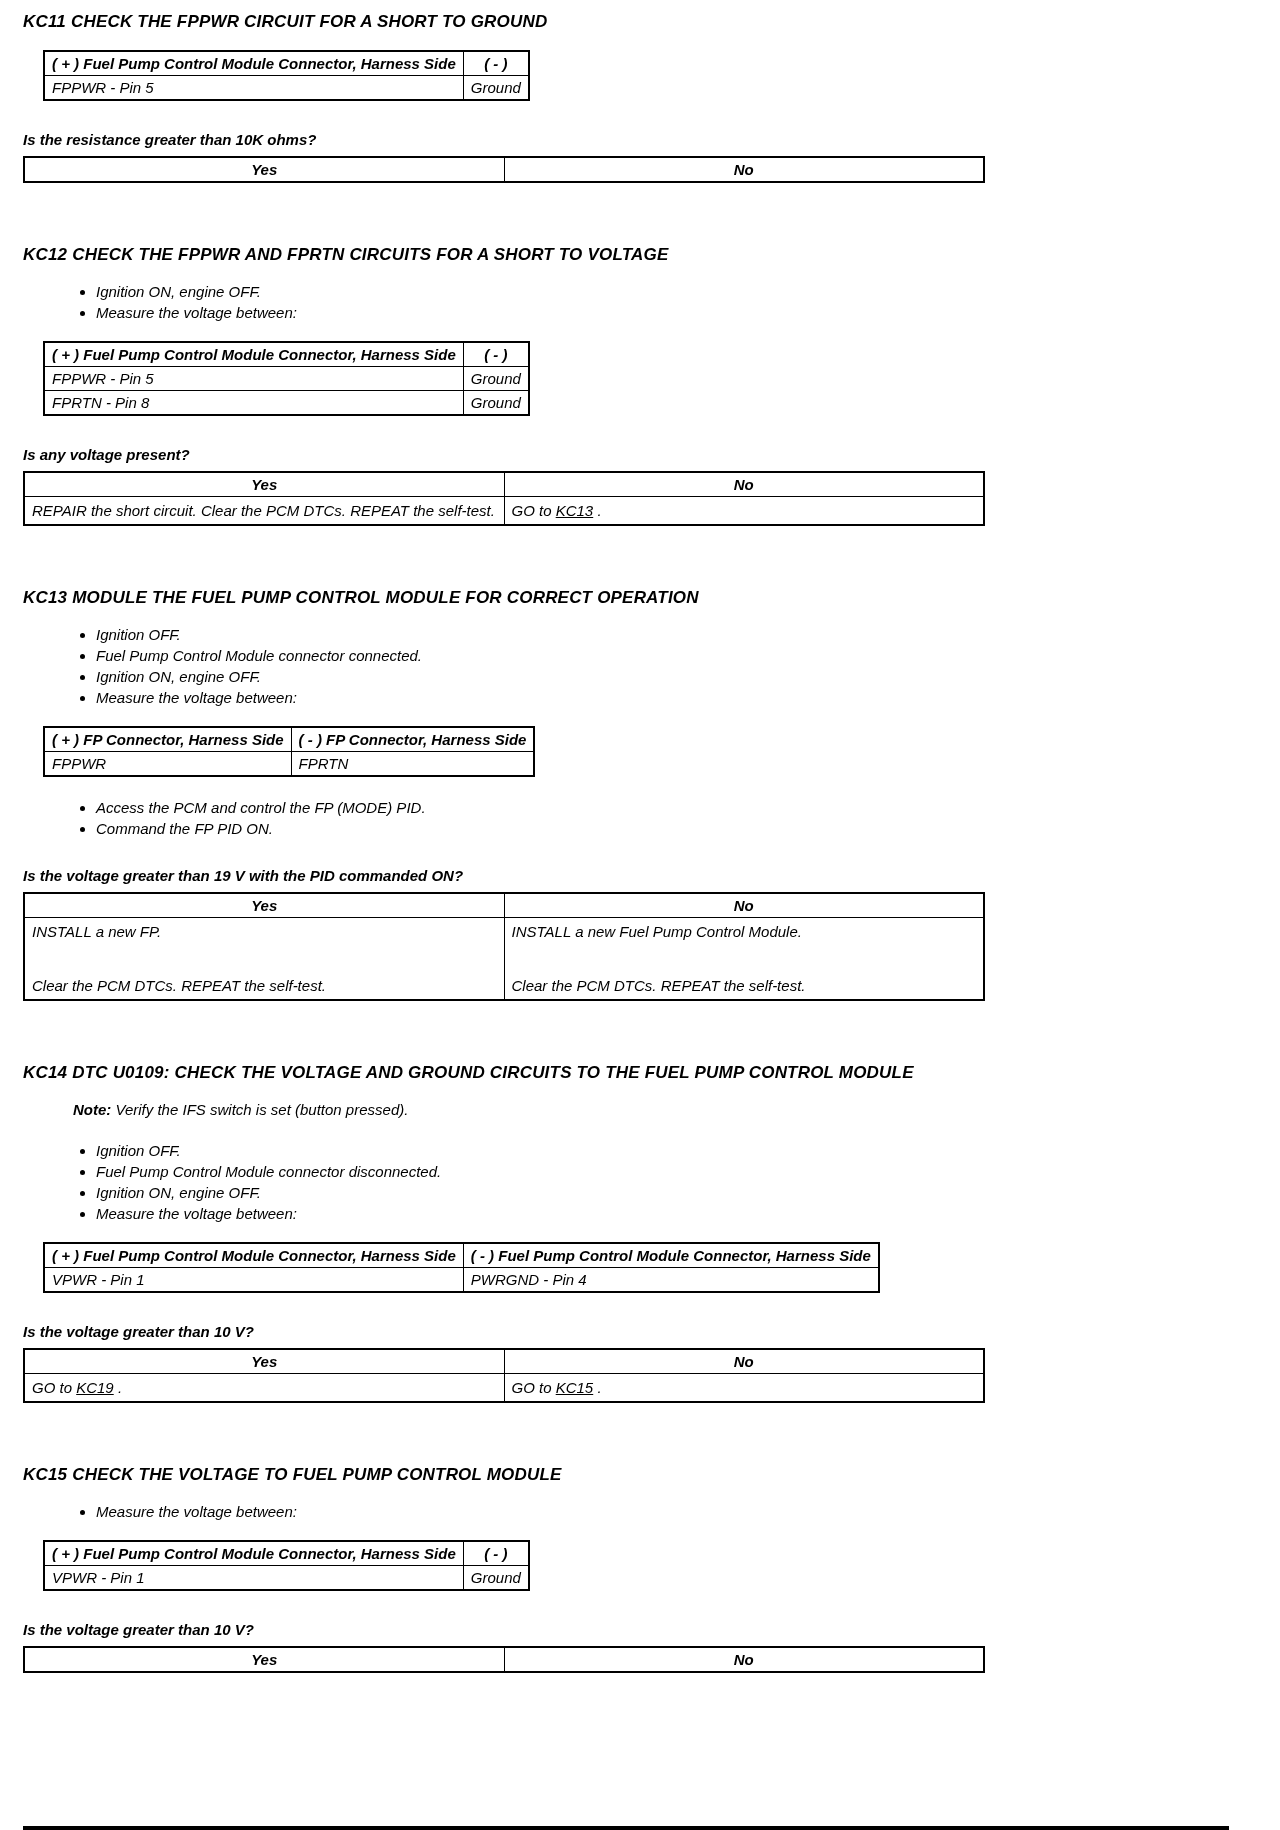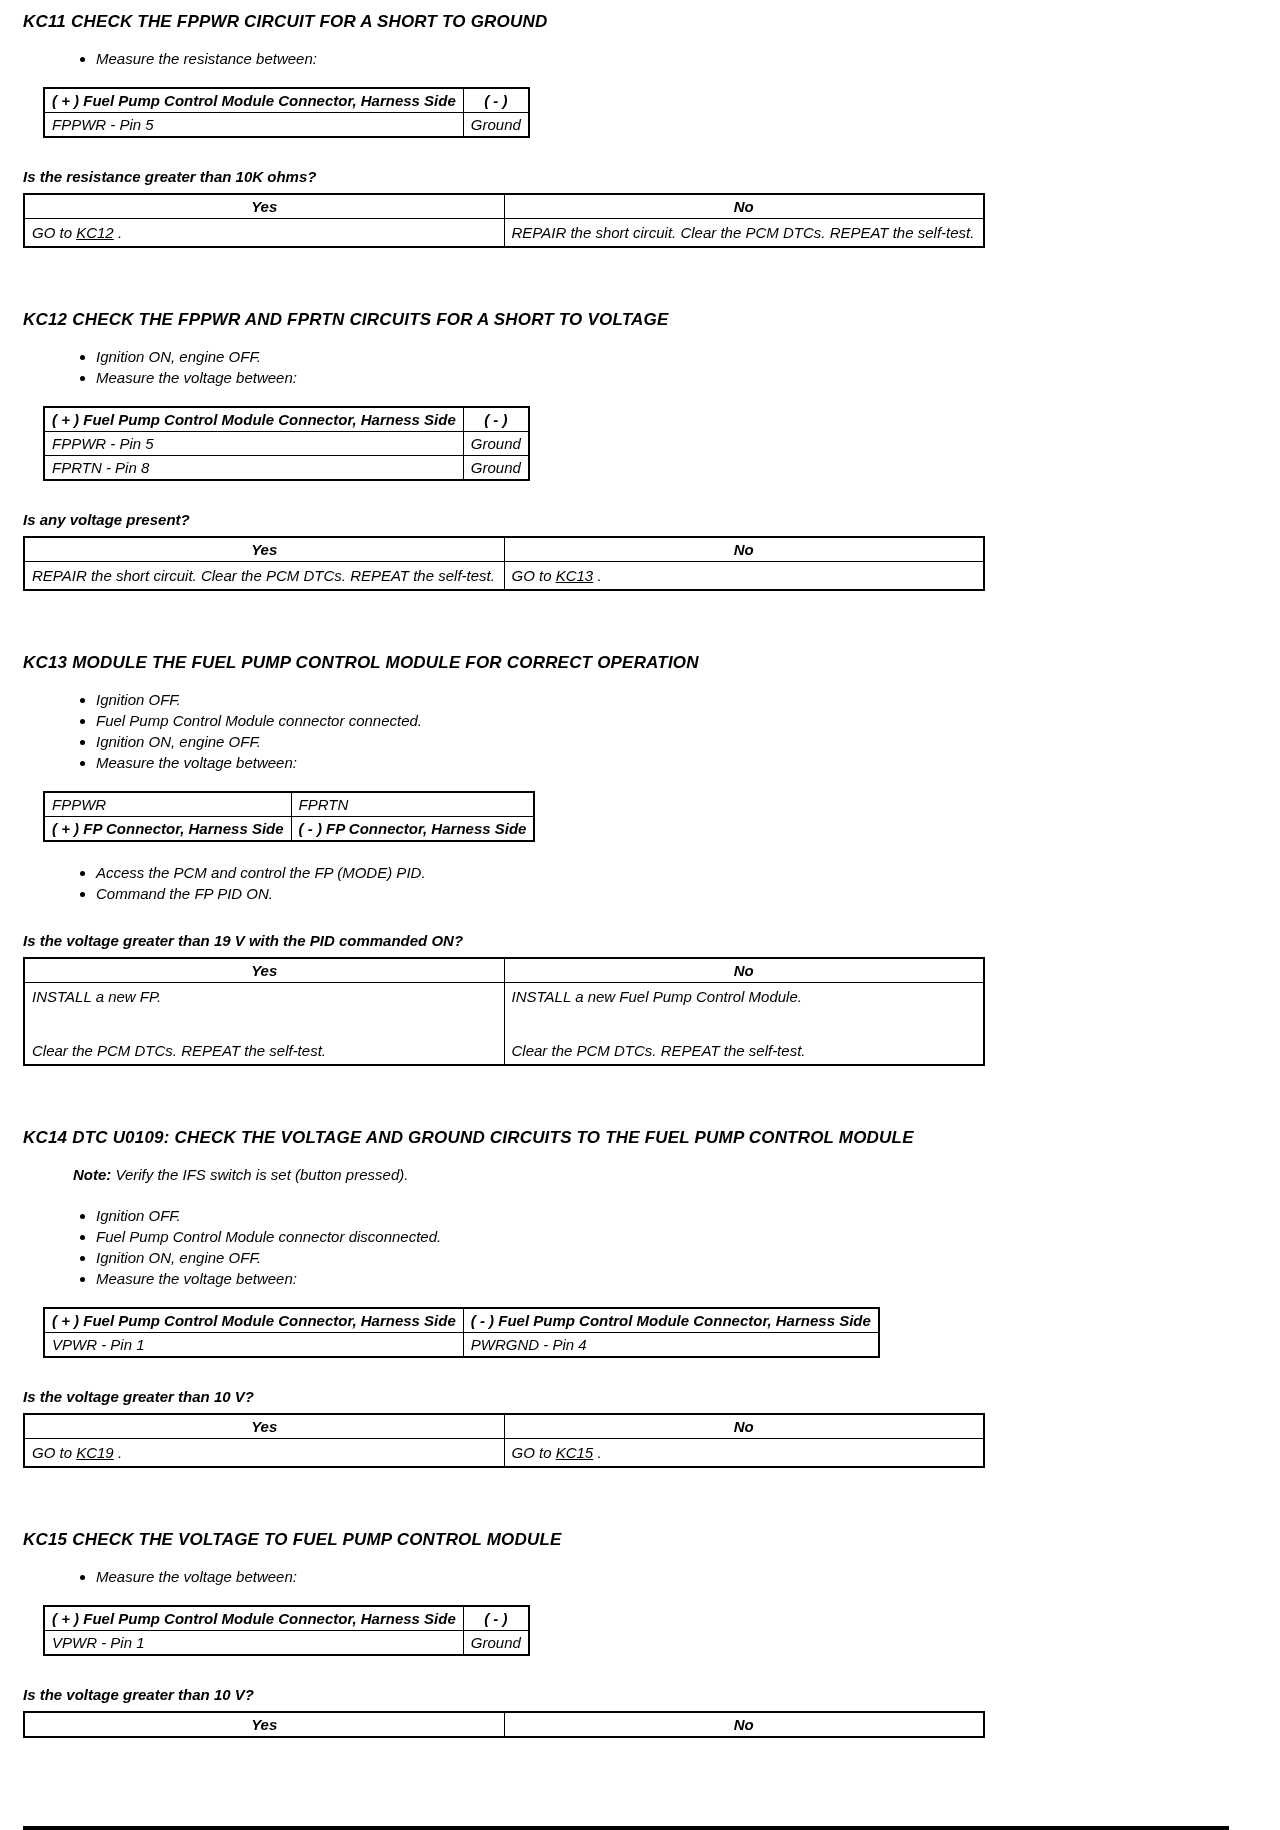--- a/index.html
+++ b/index.html
@@ -91,45 +91,38 @@
     background: #000;
   }
 </style>
 </head>
 <body>
 
 <div class="page">
 
   <div class="section">
     <h2 class="section-title">KC11 CHECK THE FPPWR CIRCUIT FOR A SHORT TO GROUND</h2>
-    <ul class="bullets">
-      <li>Measure the resistance between:</li>
-    </ul>
     <table class="measure-table">
       <tbody>
           <tr>
         <th>( + ) Fuel Pump Control Module Connector, Harness Side</th>
         <th class="col-narrow">( - )</th>
       </tr>
       <tr>
         <td>FPPWR - Pin 5</td>
         <td>Ground</td>
       </tr>
     </tbody>
       </table>
     <p class="question">Is the resistance greater than 10K ohms?</p>
     <table class="result-table">
       <tbody>
           <tr>
         <th>Yes</th>
         <th>No</th>
-      </tr>
-      <tr>
-        <td><span>GO to </span><a class="doc-link" href="#">KC12</a><span> .</span></td>
-        <td>REPAIR the short circuit. Clear the PCM DTCs. REPEAT the self-test.</td>
       </tr>
     </tbody>
       </table>
   </div>
 
   <div class="section">
     <h2 class="section-title">KC12 CHECK THE FPPWR AND FPRTN CIRCUITS FOR A SHORT TO VOLTAGE</h2>
     <ul class="bullets">
       <li>Ignition ON, engine OFF.</li>
       <li>Measure the voltage between:</li>
@@ -169,26 +162,26 @@
     <h2 class="section-title">KC13 MODULE THE FUEL PUMP CONTROL MODULE FOR CORRECT OPERATION</h2>
     <ul class="bullets">
       <li>Ignition OFF.</li>
       <li>Fuel Pump Control Module connector connected.</li>
       <li>Ignition ON, engine OFF.</li>
       <li>Measure the voltage between:</li>
     </ul>
     <table class="measure-table">
       <tbody>
           <tr>
+        <th>( + ) FP Connector, Harness Side</th>
+        <th>( - ) FP Connector, Harness Side</th>
+      </tr>
+      <tr>
         <td>FPPWR</td>
         <td>FPRTN</td>
-      </tr>
-      <tr>
-        <th>( + ) FP Connector, Harness Side</th>
-        <th>( - ) FP Connector, Harness Side</th>
       </tr>
     </tbody>
       </table>
     <ul class="post-bullets">
       <li>Access the PCM and control the FP (MODE) PID.</li>
       <li>Command the FP PID ON.</li>
     </ul>
     <p class="question">Is the voltage greater than 19 V with the PID commanded ON?</p>
     <table class="result-table">
       <tbody>

